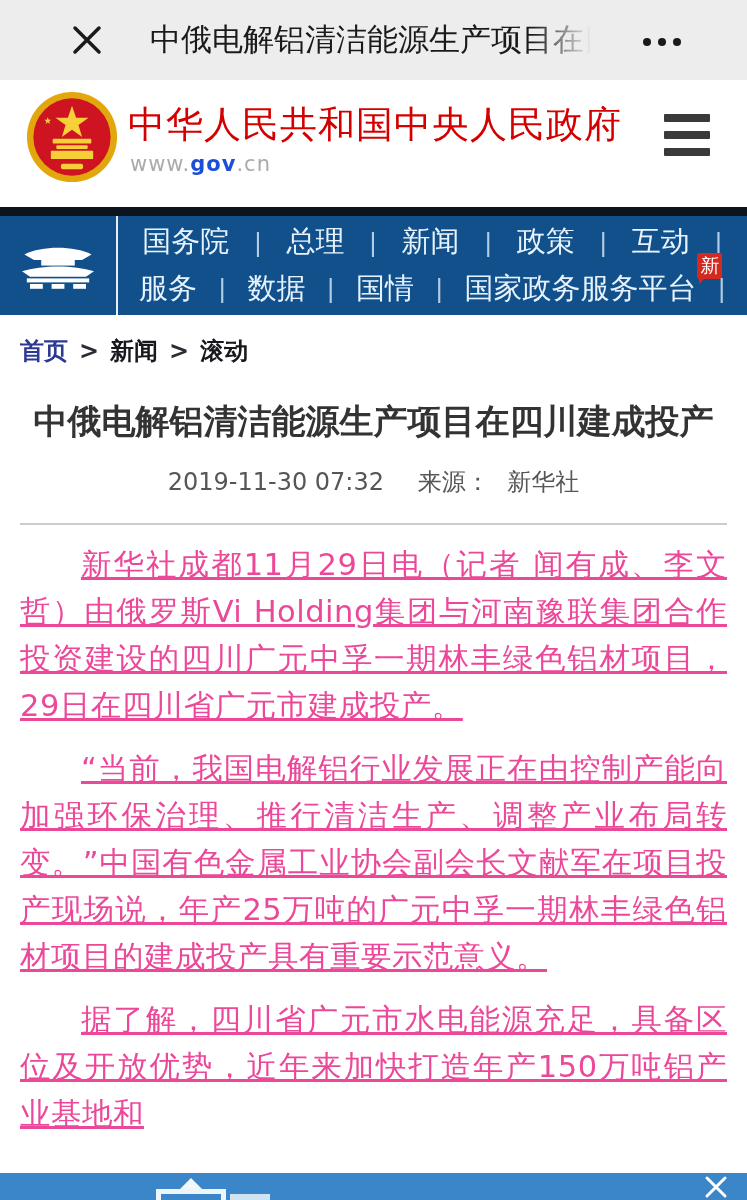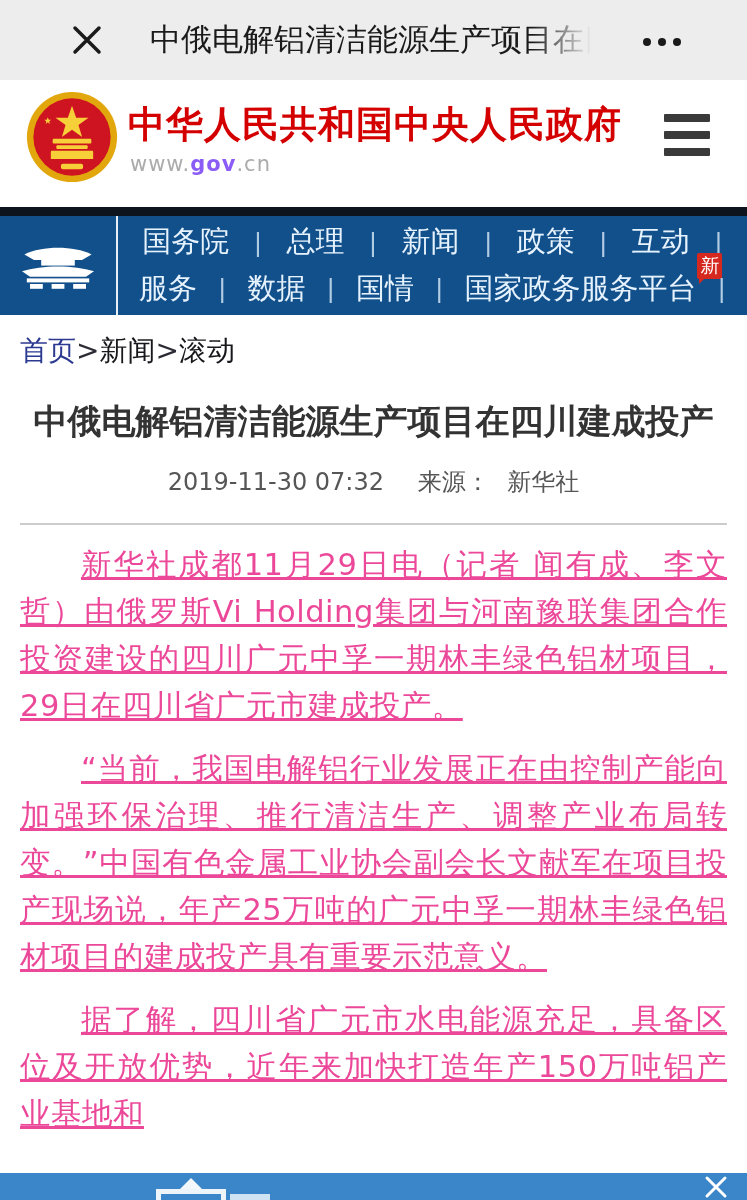--- a/index.html
+++ b/index.html
@@ -13,47 +13,47 @@
   .wv-title { margin-left:46px; width:452px; font-size:31px; color:#1a1a1a;
     white-space:nowrap; overflow:hidden; position:relative; }
   .wv-title .fade { content:""; position:absolute; right:0; top:0; bottom:0; width:70px;
     background:linear-gradient(90deg, rgba(237,237,237,0), #ededed 85%); }
   .wv-more { position:absolute; right:66px; top:38px; display:flex; gap:7px; cursor:pointer; }
   .wv-more i { width:8px; height:8px; border-radius:50%; background:#1a1a1a; display:block; }
 
   
   .siteheader { height:127px; background:#fff; position:relative; }
   .emblem { position:absolute; left:26px; top:11px; width:92px; height:92px; }
-  .sitename { position:absolute; left:128px; top:20px; font-size:37px; font-weight:700;
+  .sitename { position:absolute; left:128px; top:20px; font-size:37px; font-weight:400;
     color:#d40000; letter-spacing:1px; white-space:nowrap; }
   .siteurl { position:absolute; left:130px; top:72px; font-size:21px; color:#ababab;
     letter-spacing:1px; }
-  .siteurl .gov { color:#8b5cf6; font-weight:700; }
+  .siteurl .gov { color:#1d4ed8; font-weight:700; }
   .hamburger { position:absolute; right:37px; top:34px; cursor:pointer; }
   .hamburger div { width:46px; height:8px; background:#3a3a3a; border-radius:1px; margin-bottom:9px; }
 
   
   .nav { height:108px; background:#11508b; border-top:9px solid #0d141d; position:relative;
     display:flex; }
   .nav-left { width:118px; flex:none; display:flex; align-items:center; justify-content:center;
     border-right:2px solid #e8eef5; }
   .nav-left svg { width:80px; }
   .nav-links { flex:1; display:flex; flex-direction:column; justify-content:space-evenly; }
   .nav-row { display:flex; align-items:center; justify-content:space-evenly; color:#e6f2fd;
     font-size:29px; }
   .nav-item { cursor:pointer; white-space:nowrap; position:relative; }
   .nav-sep { color:#cfe2f3; font-size:25px; opacity:.85; }
   .badge-new { position:absolute; top:-16px; right:-26px; background:#d5281e; color:#fff;
     font-size:19px; line-height:1; padding:3px 3px 4px; border-radius:2px; }
   .badge-new::after { content:""; position:absolute; left:2px; bottom:-5px;
     border:4px solid transparent; border-top-color:#d5281e; border-left-color:#d5281e; }
 
   
-  .breadcrumb { padding:16px 20px 0; font-size:28px; line-height:40px; display:flex; gap:0;
-    color:#1c1c1c; }
+  .breadcrumb { padding:16px 20px 0; font-size:24px; line-height:40px; display:flex; gap:11px;
+    color:#1c1c1c;font-weight:bold; }
   .crumb-home { color:#2b3990; cursor:pointer; }
   .crumb-link { color:#17171c; cursor:pointer; }
   .crumb-sep { color:#2c2c34; }
 
   
   .article { padding:0 20px; }
   .art-title { margin:24px 2px 0; text-align:center; font-size:34px; line-height:52px;
     font-weight:600; color:#333; }
   .art-meta { margin-top:20px; text-align:center; font-size:24px; color:#565656; line-height:30px; }
   .art-meta .date { margin-right:26px; }

